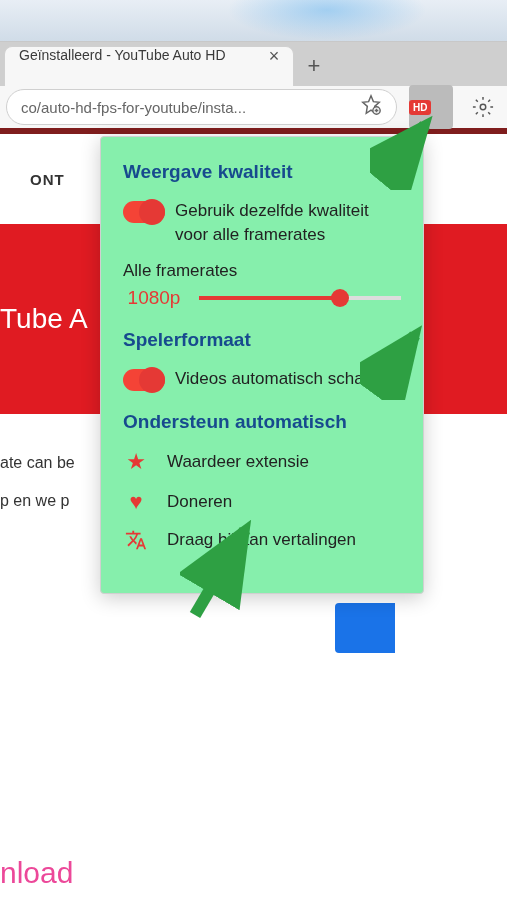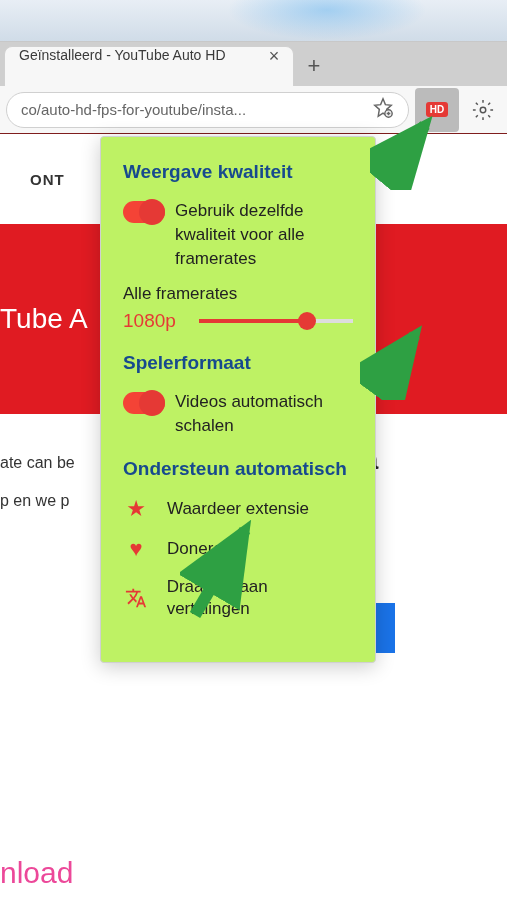--- a/index.html
+++ b/index.html
@@ -8,51 +8,51 @@
 
 .window-top { height: 42px; background: linear-gradient(180deg, #e8eef5 0%, #d0dce8 100%); border-bottom: 1px solid #c8c8c8; position: relative; }
 .window-top::after { content: ""; position: absolute; top: -20px; right: 80px; width: 200px; height: 60px; background: radial-gradient(ellipse at center, rgba(100,180,240,0.5) 0%, transparent 70%); }
 
 .tab-strip { height: 44px; background: #cfcfcf; display: flex; align-items: flex-end; padding: 0 4px; }
 .tab { background: #f7f7f7; height: 40px; border-radius: 8px 8px 0 0; display: flex; align-items: flex-start; padding: 0 10px 0 14px; gap: 8px; max-width: 290px; flex: 1; border: 1px solid #d0d0d0; border-bottom: none; }
 .tab-title { font-size: 14px; color: #3a3a3a; white-space: nowrap; overflow: hidden; text-overflow: ellipsis; flex: 1; }
 .tab-close { width: 18px; height: 18px; display: flex; align-items: center; justify-content: center; color: #555; font-size: 18px; cursor: pointer; }
 .new-tab { width: 40px; height: 40px; display: flex; align-items: center; justify-content: center; color: #555; font-size: 22px; cursor: pointer; }
 
-.addr-bar { height: 48px; background: #f7f7f7; display: flex; align-items: center; padding: 0 6px; gap: 6px; border-bottom: 1px solid #7f1d1d; }
+.addr-bar { height: 48px; background: #f7f7f7; display: flex; align-items: center; padding: 0 6px; gap: 12px; border-bottom: 6px solid #7f1d1d; }
 .url-box { flex: 1; height: 36px; background: #fff; border: 1px solid #d0d0d0; border-radius: 18px; display: flex; align-items: center; padding: 0 14px; gap: 8px; overflow: hidden; }
 .url-text { font-size: 15px; color: #666; white-space: nowrap; flex: 1; }
 .star-icon { color: #666; flex-shrink: 0; }
-.ext-btn { width: 44px; height: 44px; background: #bbb; border-radius: 4px; display: flex; align-items: center; justify-content: center; cursor: pointer; }
+.ext-btn { width: 44px; height: 44px; background: #bbb; border-radius: 4px; display: flex; align-items: center; cursor: pointer; }
 .hd-badge { background: #e53935; color: #fff; font-size: 10px; font-weight: bold; padding: 2px 4px; border-radius: 3px; }
 .gear-btn { width: 36px; height: 36px; display: flex; align-items: center; justify-content: center; color: #555; cursor: pointer; }
 
 
 .bg-page { position: absolute; top: 134px; left: 0; right: 0; bottom: 0; background: #fff; }
 .bg-nav { height: 90px; display: flex; align-items: center; padding: 0 30px; gap: 180px; font-size: 15px; font-weight: 600; color: #333; letter-spacing: 1px; }
 .bg-red-band { background: #e01b22; height: 190px; display: flex; align-items: center; padding-left: 0; color: #fff; font-size: 28px; font-weight: 400; }
 .bg-content { padding: 30px 0 0 0; display: flex; gap: 260px; }
 .bg-left { font-size: 16px; color: #333; line-height: 2.4; padding-left: 0; }
 .bg-right { padding-right: 10px;}
 .bg-right h2 { font-size: 28px; font-weight: 600; color: #222; margin-bottom: 4px; }
 .bg-right .free { font-size: 18px; color: #444; margin: 18px 0 12px; }
 .bg-right .zip { font-size: 17px; color: #444; margin-bottom: 20px; }
 .bg-blue-btn { background: #1a73e8; height: 50px; width: 60px; border-radius: 4px 0 0 4px; }
 .bg-download { position: absolute; bottom: 10px; left: 0; font-size: 30px; color: #ec4899; }
 
 
-.popup { position: absolute; top: 136px; left: 100px; width: 276px; background: #bef264; border: 1px solid #d0d0d0; border-radius: 4px; box-shadow: 0 4px 20px rgba(0,0,0,0.2); padding: 24px 22px 28px; }
+.popup { position: absolute; top: 136px; left: 100px; width: 324px; background: #86efac; border: 1px solid #d0d0d0; border-radius: 4px; box-shadow: 0 4px 20px rgba(0,0,0,0.2); padding: 24px 22px 28px; }
 .section-title { font-size: 19px; font-weight: 700; color: #174a8e; margin-bottom: 16px; margin-top: 20px; }
 .section-title:first-child { margin-top: 0; }
 .option-row { display: flex; align-items: flex-start; gap: 10px; margin-bottom: 14px; }
 .toggle { width: 42px; height: 22px; background: #f44336; border-radius: 11px; position: relative; flex-shrink: 0; margin-top: 2px; cursor: pointer; }
 .toggle::after { content: ""; position: absolute; right: 0; top: -2px; width: 26px; height: 26px; background: #e53935; border-radius: 50%; }
 .option-label { font-size: 17px; color: #222; line-height: 1.4; }
 .sub-label { font-size: 17px; color: #222; margin: 14px 0 6px; }
-.slider-row { display: flex; align-items: center; gap: 14px; margin-bottom: 8px; }
+.slider-row { display: flex; align-items: center; gap: 14px; margin-bottom: 8px; text-align: center; }
 .quality-val { color: #e53935; font-size: 19px; font-weight: 500; min-width: 62px; }
 .slider { flex: 1; height: 4px; background: #ddd; position: relative; cursor: pointer; }
 .slider-fill { position: absolute; left: 0; top: 0; height: 100%; background: #e53935; width: 70%; }
 .slider-thumb { position: absolute; left: 70%; top: 50%; transform: translate(-50%,-50%); width: 18px; height: 18px; background: #e53935; border-radius: 50%; }
 .format-row { display: flex; align-items: center; justify-content: space-between; margin: 14px 0 4px; }
 .format-label { font-size: 17px; color: #222; max-width: 150px; line-height: 1.4; }
 .format-opts { display: flex; gap: 10px; }
 .format-box { width: 50px; height: 40px; border: 1px solid transparent; border-radius: 6px; display: flex; align-items: center; justify-content: center; cursor: pointer; }
 .format-box.selected { border-color: #e53935; background: #ffebee; }
 .format-box .rect-sm { width: 20px; height: 12px; border: 2.5px solid #000; }

